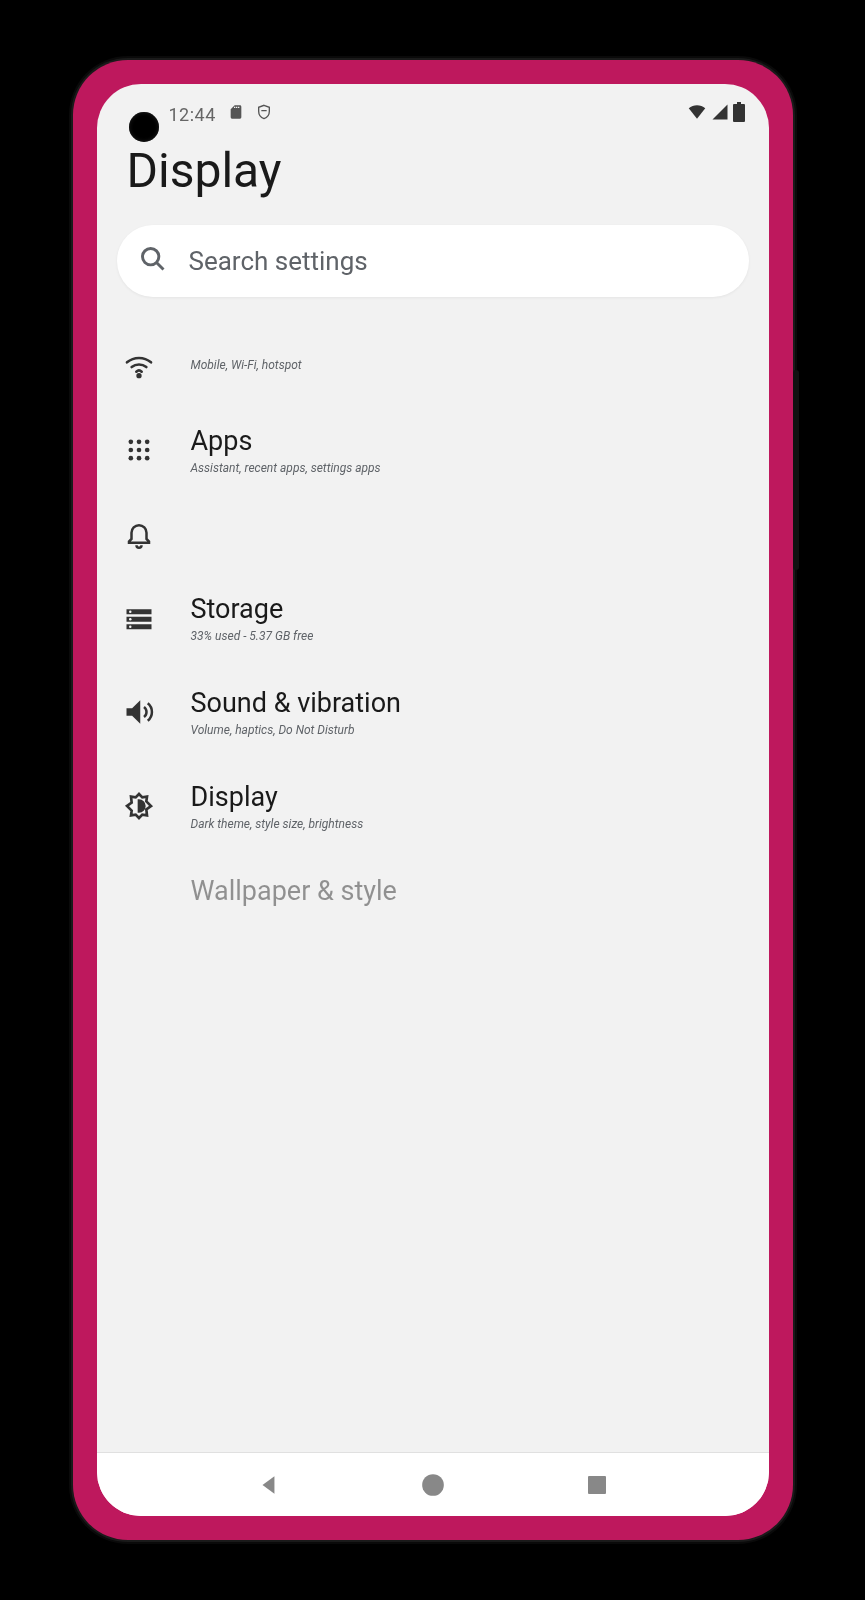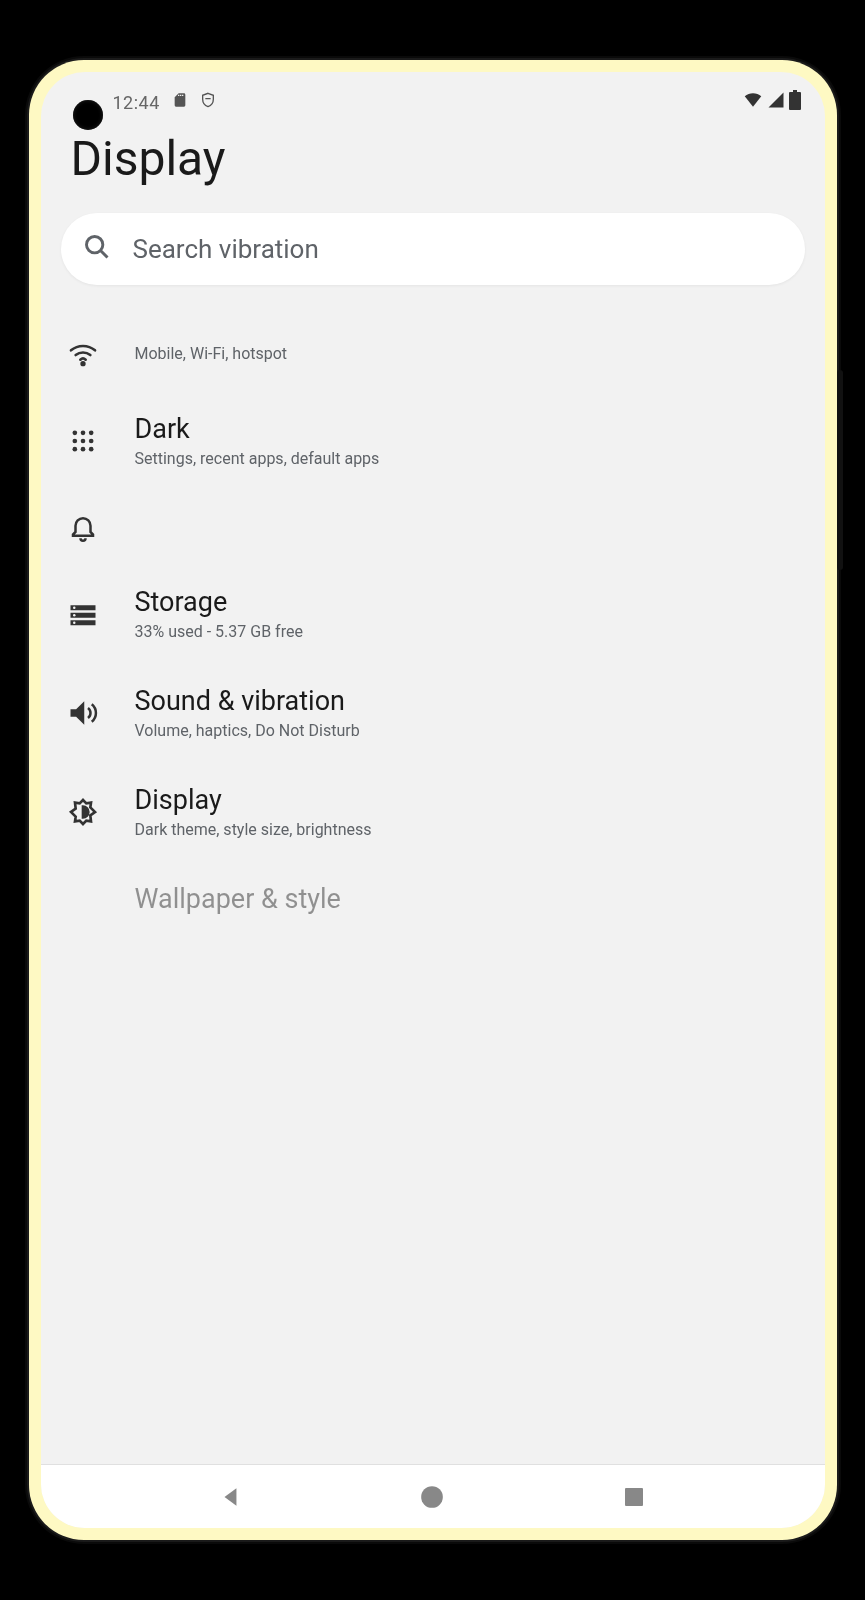--- a/index.html
+++ b/index.html
@@ -11,25 +11,25 @@
     body {
       font-family: -apple-system, BlinkMacSystemFont, 'Segoe UI', Roboto, Arial, sans-serif;
       background: #000;
       width: 865px;
       height: 1600px;
       display: flex;
       align-items: center;
       justify-content: center;
     }
     .phone-frame {
-      width: 808px;
+      width: 720px;
       height: 1480px;
-      background: #fef9c3;
+      background: #be185d;
       border-radius: 55px;
-      padding: 12px;
+      padding: 24px;
       position: relative;
       box-shadow: 0 0 0 2px #1a1a1a, 0 0 0 4px #0a0a0a;
     }
     .phone-screen {
       width: 100%;
       height: 100%;
       background: #f2f2f2;
       border-radius: 44px;
       overflow: hidden;
       position: relative;
@@ -135,22 +135,23 @@
       display: flex;
       flex-direction: column;
       gap: 4px;
     }
     .item-title {
       font-size: 27px;
       color: #1a1a1a;
       font-weight: 400;
     }
     .item-subtitle {
-      font-size: 16px;
+      font-size: 12px;
       color: #5f6368;
+      font-style: italic;
     }
     .partial-item {
       opacity: 0.45;
     }
 
     
     .nav-bar {
       height: 64px;
       background: #fff;
       border-top: 1px solid #e0e0e0;
@@ -212,21 +213,21 @@
 
     <h1 class="header-title">Display</h1>
 
     <div class="search-bar">
       <span>
         <svg width="28" height="28" viewBox="0 0 24 24" fill="none" stroke="#5f6368" stroke-width="2.5">
             <circle cx="10" cy="10" r="7"></circle>
             <line x1="21" y1="21" x2="15" y2="15"></line>
           </svg>
       </span>
-      <span class="search-placeholder">Search vibration</span>
+      <span class="search-placeholder">Search settings</span>
     </div>
 
     <div class="settings-list">
 
       <div class="settings-item">
         <div class="item-icon-wrapper">
           <svg width="32" height="32" viewBox="0 0 24 24" fill="none" stroke="#333" stroke-width="2" stroke-linecap="round">
               <path d="M3 10a14 14 0 0118 0"></path>
               <path d="M6.5 13.5a9 9 0 0111 0"></path>
               <path d="M10 17a3 3 0 014 0"></path>
@@ -247,22 +248,22 @@
               <circle cx="19" cy="5" r="2"></circle>
               <circle cx="5" cy="12" r="2"></circle>
               <circle cx="12" cy="12" r="2"></circle>
               <circle cx="19" cy="12" r="2"></circle>
               <circle cx="5" cy="19" r="2"></circle>
               <circle cx="12" cy="19" r="2"></circle>
               <circle cx="19" cy="19" r="2"></circle>
             </svg>
         </div>
         <div class="item-text">
-          <span class="item-title">Dark</span>
-          <span class="item-subtitle">Settings, recent apps, default apps</span>
+          <span class="item-title">Apps</span>
+          <span class="item-subtitle">Assistant, recent apps, settings apps</span>
         </div>
       </div>
 
       <div class="settings-item">
         <div class="item-icon-wrapper">
           <svg width="30" height="30" viewBox="0 0 24 24" fill="none" stroke="#333" stroke-width="2">
               <path d="M18 16v-5a6 6 0 10-12 0v5l-2 2v1h16v-1l-2-2z"></path>
               <path d="M10 21a2 2 0 004 0"></path>
             </svg>
         </div>

